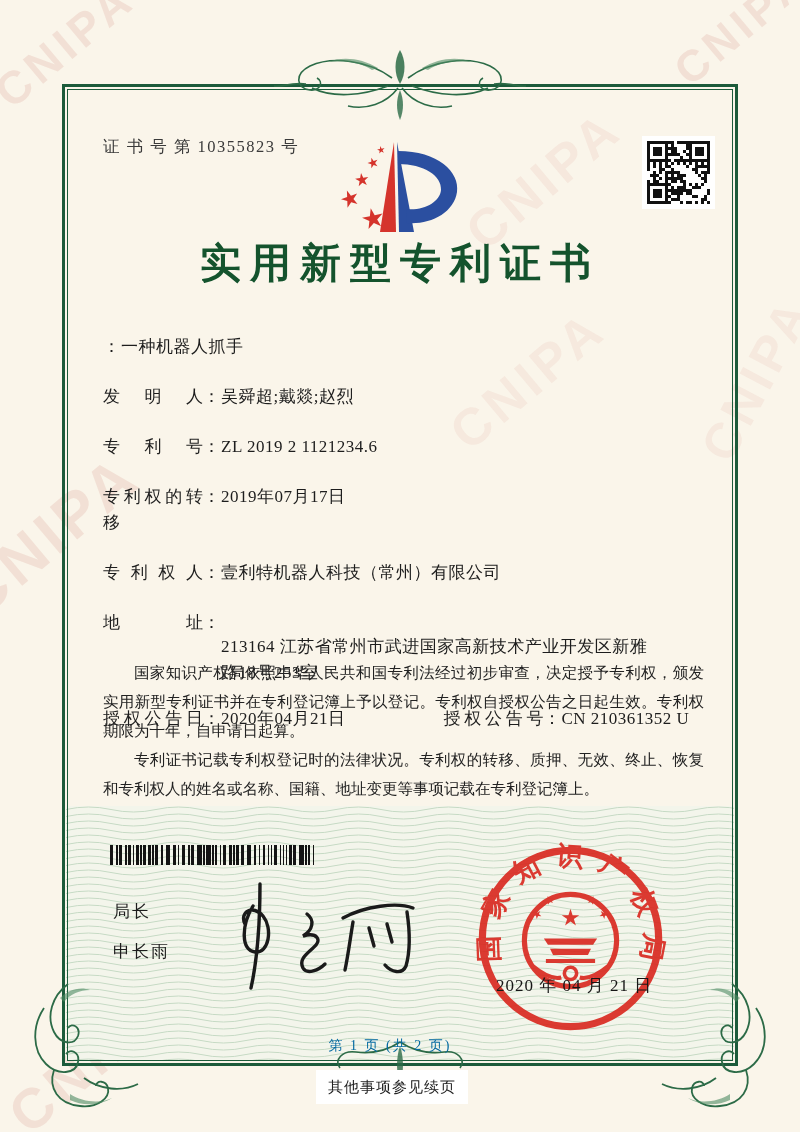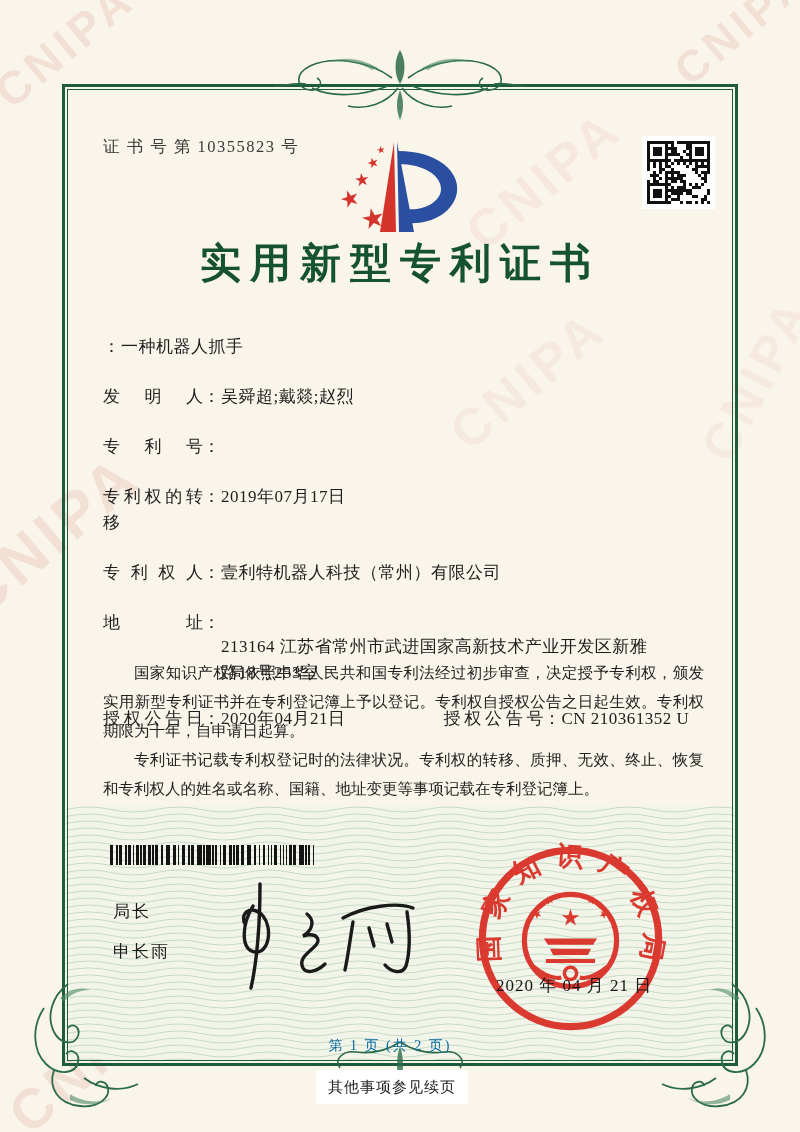--- a/index.html
+++ b/index.html
@@ -430,20 +430,21 @@
         <span class="fvalue">一种机器人抓手</span>
     </div>
     <div class="frow">
       <span class="flabel">发明人</span>
         <span class="fcolon">：</span>
         <span class="fvalue">吴舜超;戴燚;赵烈</span>
     </div>
     <div class="frow">
       <span class="flabel">专利号</span>
         <span class="fcolon">：</span>
+        <span class="fvalue">ZL 2019 2 1121234.6</span>
     </div>
     <div class="frow">
       <span class="flabel">专利权的转移</span>
         <span class="fcolon">：</span>
         <span class="fvalue">2019年07月17日</span>
     </div>
     <div class="frow">
       <span class="flabel">专利权人</span>
         <span class="fcolon">：</span>
         <span class="fvalue">壹利特机器人科技（常州）有限公司</span>

